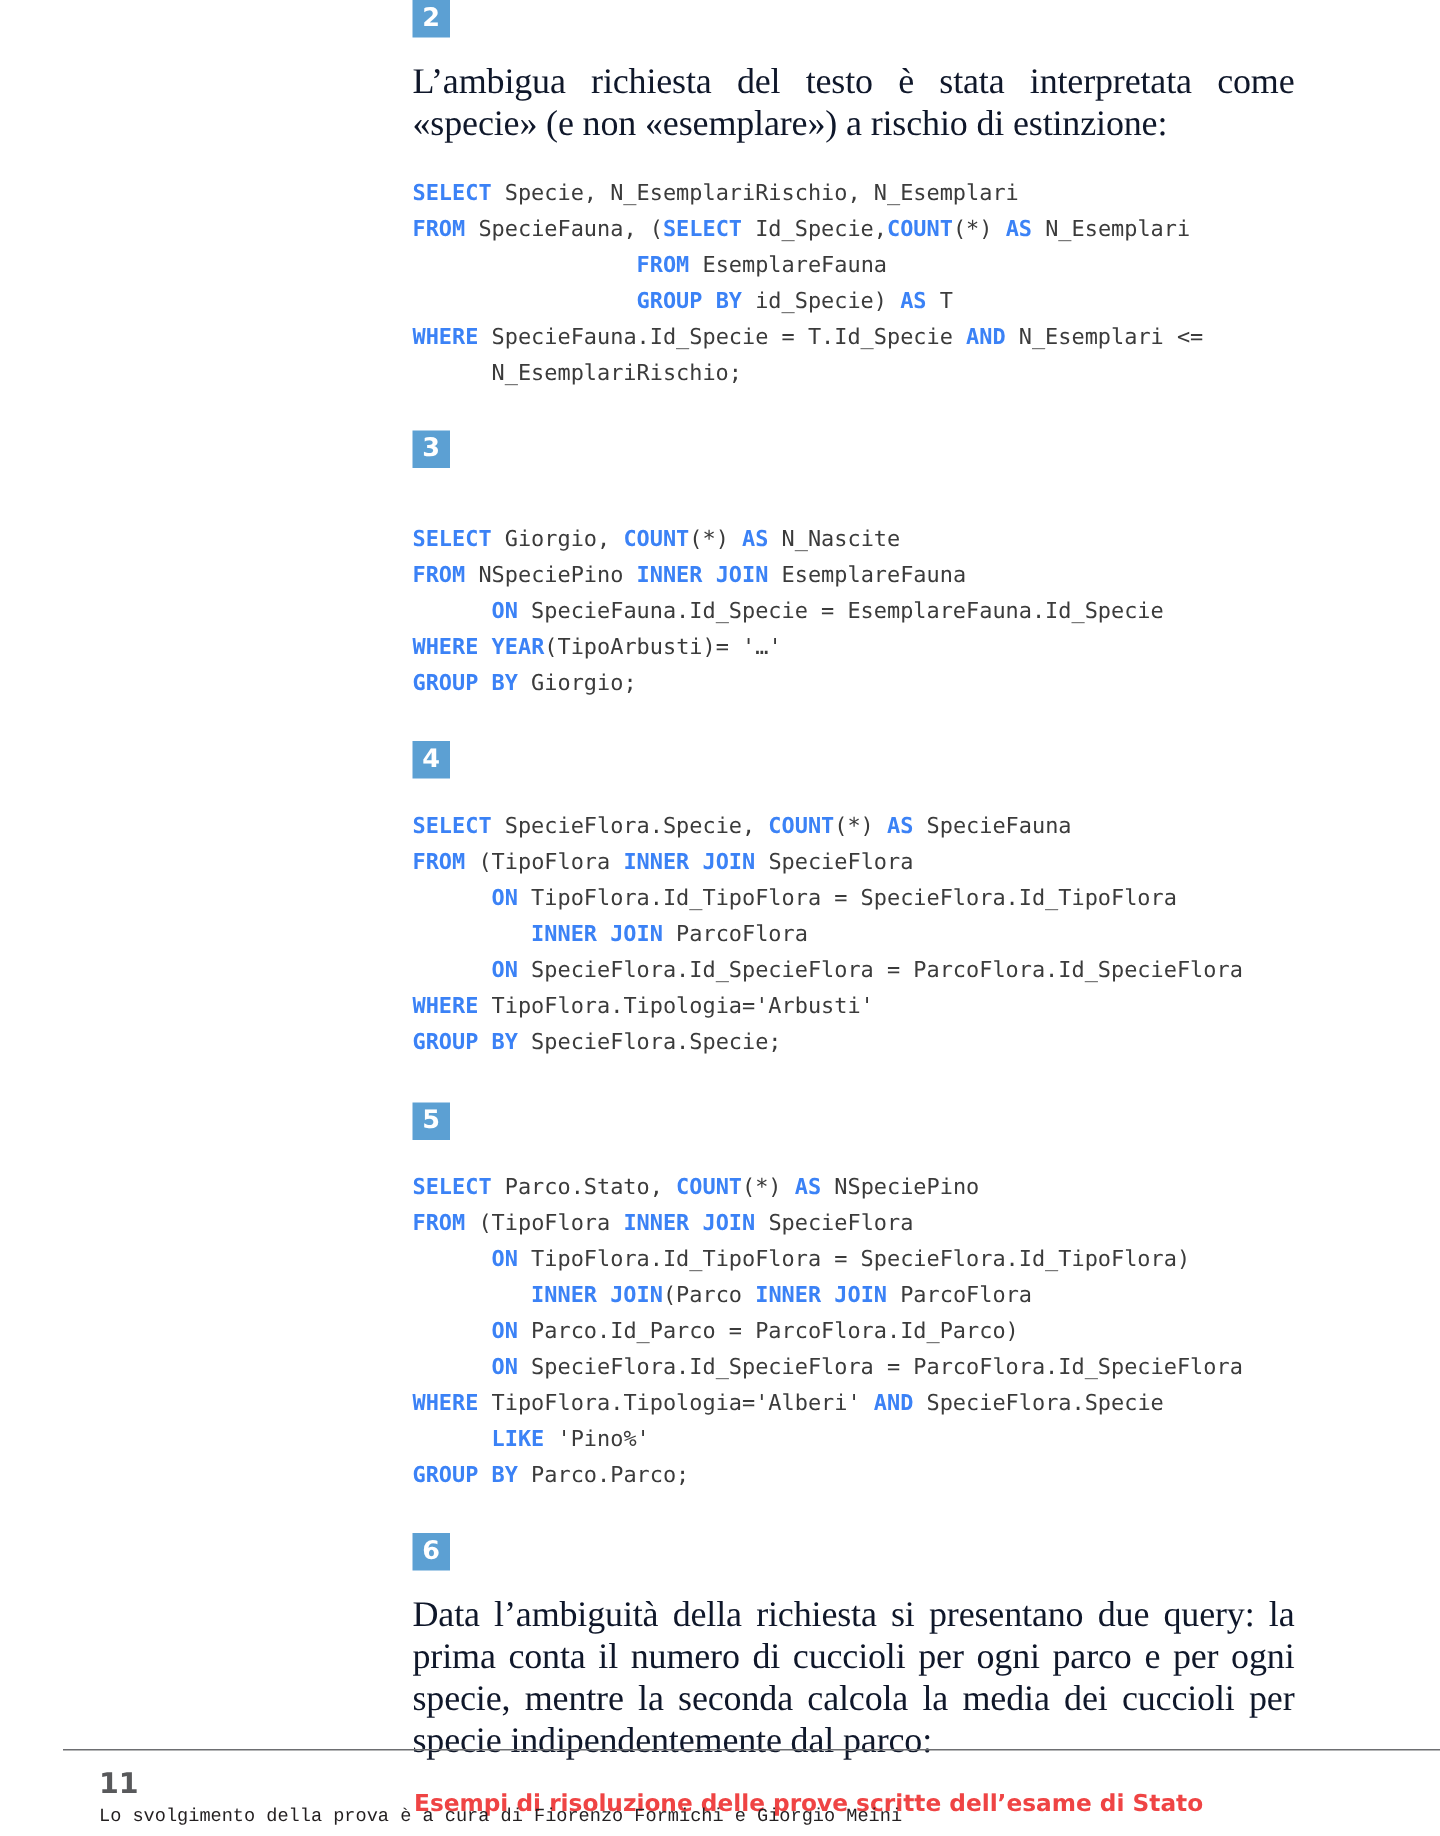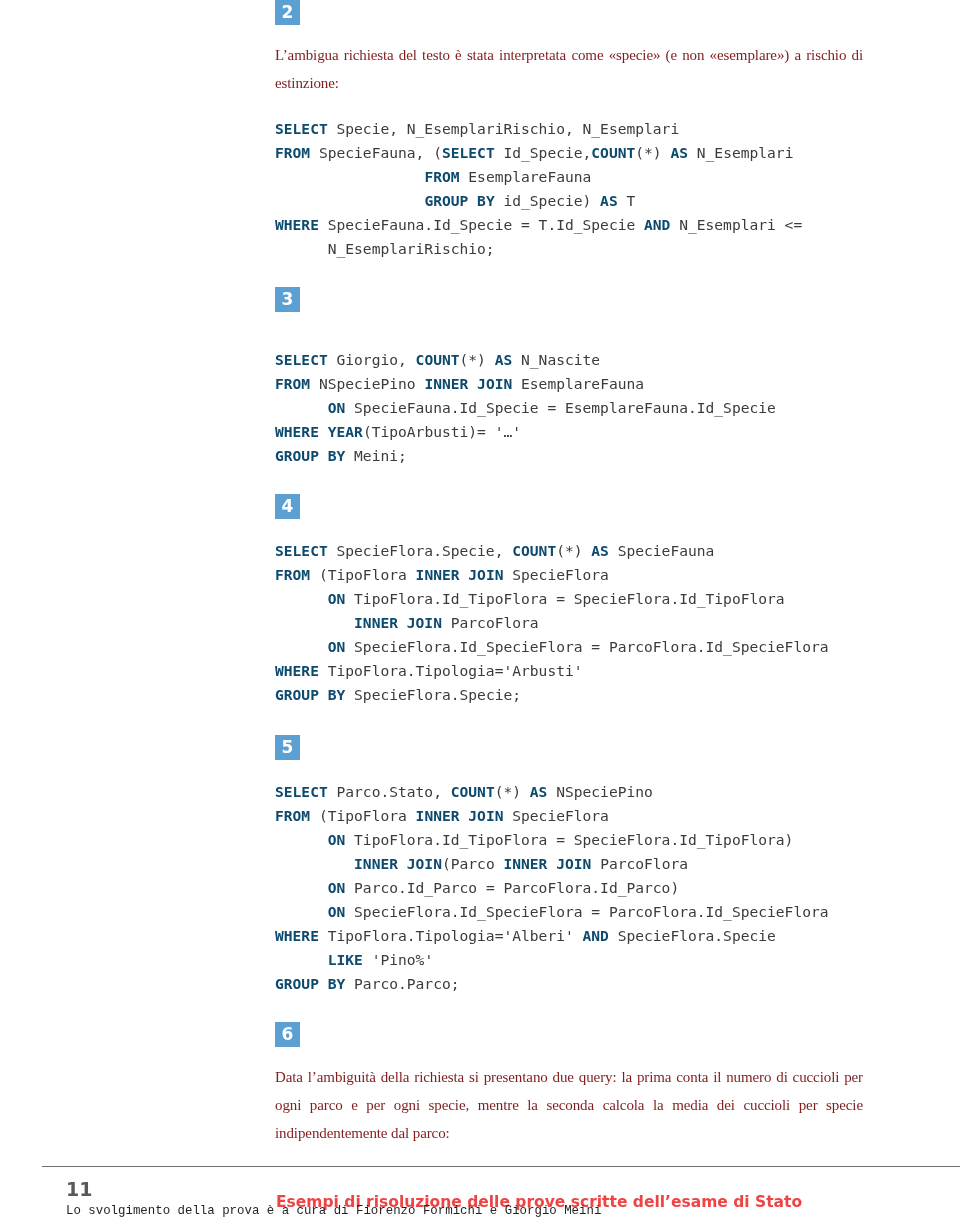--- a/index.html
+++ b/index.html
@@ -41,40 +41,40 @@
     font-size: 17px;
     line-height: 25px;
     text-align: center;
     letter-spacing: 0px;
   }
   .badge-wrap { margin: 0; padding: 0; }
 
   
   .para {
     font-family: "Liberation Serif", serif;
-    font-size: 15px;
+    font-size: 24px;
     line-height: 28px;
     text-align: justify;
-    color: #7f1d1d;
+    color: #0f172a;
     margin: 0;
     letter-spacing: -0.1px;
   }
 
   
   .code {
     font-family: "DejaVu Sans Mono", monospace;
     font-size: 14.6px;
     line-height: 24px;
     color: #3b3b3b;
     white-space: pre;
     margin: 0;
     letter-spacing: 0px;
   }
   .kw {
-    color: #0c4a6e;
+    color: #3b82f6;
     font-weight: bold;
     text-align: center;
   }
 
   
   .gap-badge-para { height: 16px; }
   .gap-para-code  { height: 20px; }
 
   
   .footer-rule {
@@ -151,21 +151,21 @@
     <div>
       <div class="badge-wrap">
         <div class="badge">3</div>
       </div>
       <div class="gap-badge-para"></div>
       <div class="gap-para-code"></div>
       <div class="code"><span class="kw">SELECT</span><span> Giorgio, </span><span class="kw">COUNT</span><span>(*) </span><span class="kw">AS</span><span> N_Nascite</span>
 <span class="kw">FROM</span><span> NSpeciePino </span><span class="kw">INNER JOIN</span><span> EsemplareFauna</span>
 <span>      </span><span class="kw">ON</span><span> SpecieFauna.Id_Specie = EsemplareFauna.Id_Specie</span>
 <span class="kw">WHERE</span><span> </span><span class="kw">YEAR</span><span>(TipoArbusti)= '…'</span>
-<span class="kw">GROUP BY</span><span> Meini;</span></div>
+<span class="kw">GROUP BY</span><span> Giorgio;</span></div>
     </div>
 
     <div style="height:26px"></div>
 
     <div>
       <div class="badge-wrap">
         <div class="badge">4</div>
       </div>
       <div style="height:20px"></div>
       <div class="code"><span class="kw">SELECT</span><span> SpecieFlora.Specie, </span><span class="kw">COUNT</span><span>(*) </span><span class="kw">AS</span><span> SpecieFauna</span>

